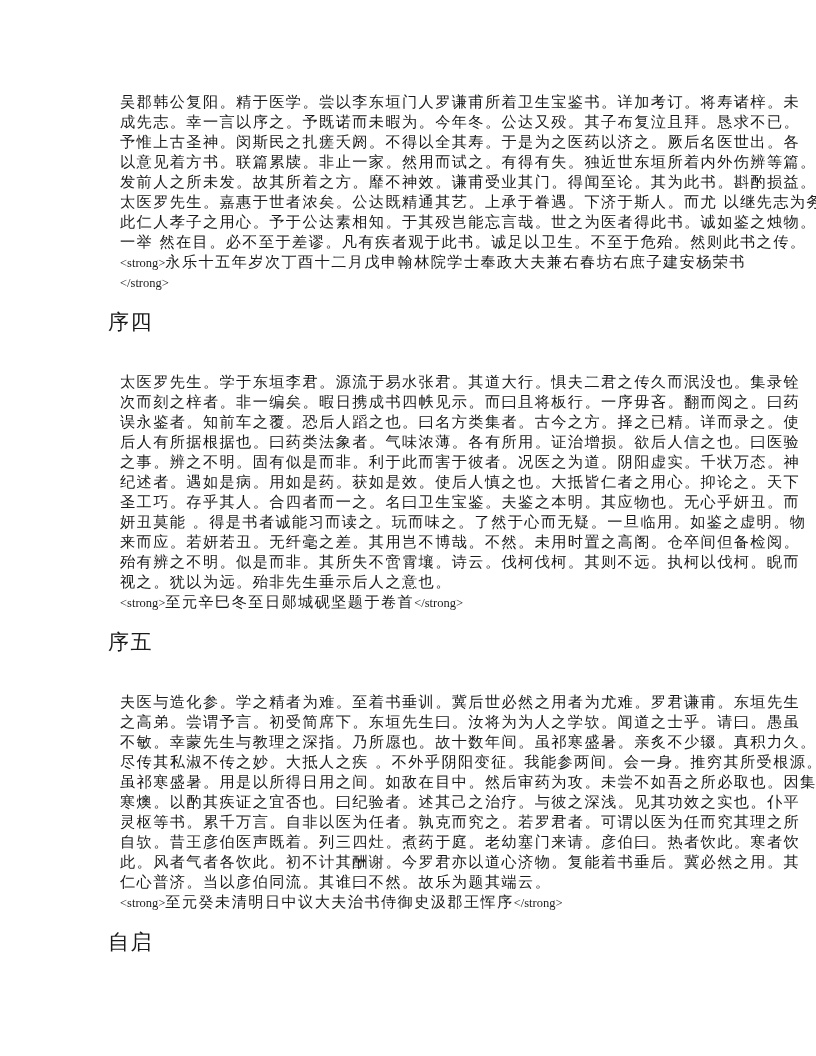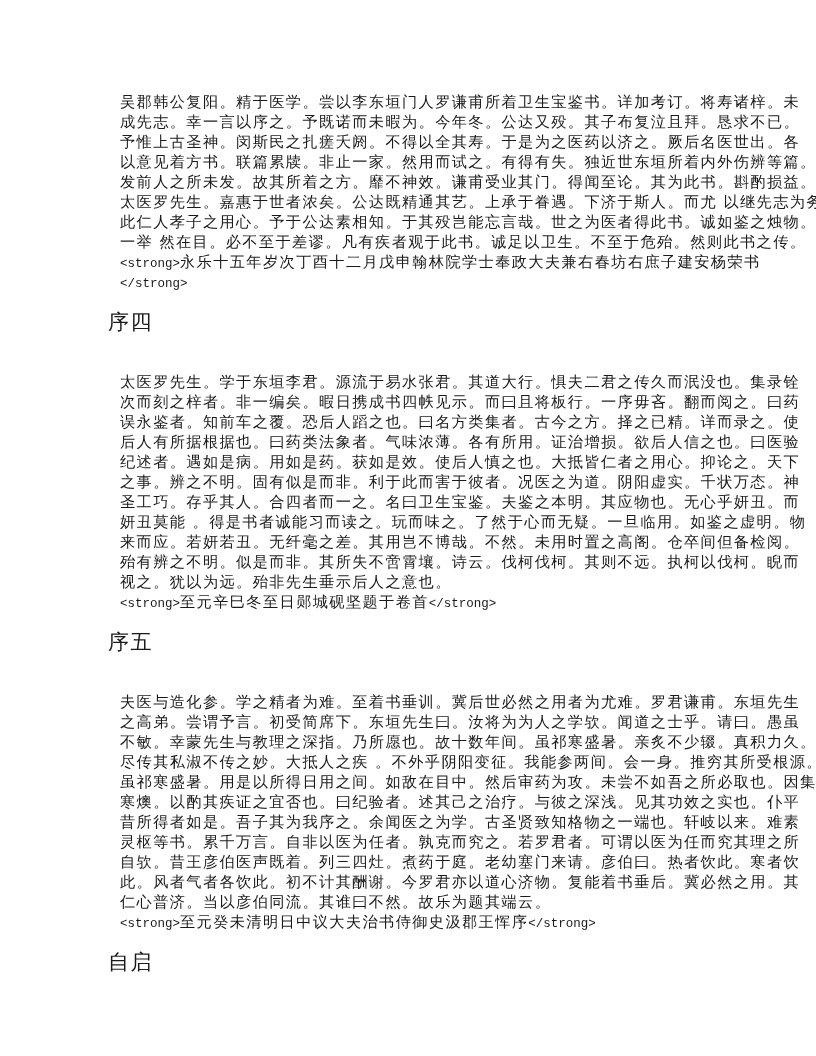--- a/index.html
+++ b/index.html
@@ -23,21 +23,21 @@
     }
     .line {
       font-size: 15.2px;
       line-height: 20px;
       height: 20px;
       white-space: nowrap;
       letter-spacing: 1.4px;
       margin-left: 12px;
     }
     .mono {
-      font-family: Liberation Mono, monospace;
+      font-family: Liberation Serif, serif;
       font-size: 12.5px;
       letter-spacing: 0;
     }
     .blank { height: 20px; }
     .heading {
       font-size: 21px;
       line-height: 20px;
       height: 20px;
       letter-spacing: 1.4px;
     }
@@ -63,43 +63,42 @@
   <div class="blank"></div>
 
   <div class="heading">序四</div>
   <div class="blank"></div>
   <div class="blank"></div>
   <div>
     <div class="line">太医罗先生。学于东垣李君。源流于易水张君。其道大行。惧夫二君之传久而泯没也。集录铨</div>
     <div class="line">次而刻之梓者。非一编矣。暇日携成书四帙见示。而曰且将板行。一序毋吝。翻而阅之。曰药</div>
     <div class="line">误永鉴者。知前车之覆。恐后人蹈之也。曰名方类集者。古今之方。择之已精。详而录之。使</div>
     <div class="line">后人有所据根据也。曰药类法象者。气味浓薄。各有所用。证治增损。欲后人信之也。曰医验</div>
+    <div class="line">之事。辨之不明。固有似是而非。利于此而害于彼者。况医之为道。阴阳虚实。千状万态。神</div>
     <div class="line">纪述者。遇如是病。用如是药。获如是效。使后人慎之也。大抵皆仁者之用心。抑论之。天下</div>
-    <div class="line">之事。辨之不明。固有似是而非。利于此而害于彼者。况医之为道。阴阳虚实。千状万态。神</div>
     <div class="line">圣工巧。存乎其人。合四者而一之。名曰卫生宝鉴。夫鉴之本明。其应物也。无心乎妍丑。而</div>
     <div class="line">妍丑莫能 。得是书者诚能习而读之。玩而味之。了然于心而无疑。一旦临用。如鉴之虚明。物</div>
     <div class="line">来而应。若妍若丑。无纤毫之差。其用岂不博哉。不然。未用时置之高阁。仓卒间但备检阅。</div>
     <div class="line">殆有辨之不明。似是而非。其所失不啻霄壤。诗云。伐柯伐柯。其则不远。执柯以伐柯。睨而</div>
     <div class="line">视之。犹以为远。殆非先生垂示后人之意也。</div>
     <div class="line"><span class="mono">&lt;strong&gt;</span><span>至元辛巳冬至日郧城砚坚题于卷首</span><span class="mono">&lt;/strong&gt;</span></div>
   </div>
 
   <div class="blank"></div>
 
   <div class="heading">序五</div>
   <div class="blank"></div>
   <div class="blank"></div>
   <div>
     <div class="line">夫医与造化参。学之精者为难。至着书垂训。冀后世必然之用者为尤难。罗君谦甫。东垣先生</div>
     <div class="line">之高弟。尝谓予言。初受简席下。东垣先生曰。汝将为为人之学欤。闻道之士乎。请曰。愚虽</div>
     <div class="line">不敏。幸蒙先生与教理之深指。乃所愿也。故十数年间。虽祁寒盛暑。亲炙不少辍。真积力久。</div>
     <div class="line">尽传其私淑不传之妙。大抵人之疾 。不外乎阴阳变征。我能参两间。会一身。推穷其所受根源。</div>
     <div class="line">虽祁寒盛暑。用是以所得日用之间。如敌在目中。然后审药为攻。未尝不如吾之所必取也。因集</div>
     <div class="line">寒燠。以酌其疾证之宜否也。曰纪验者。述其己之治疗。与彼之深浅。见其功效之实也。仆平</div>
-    <div class="line">昔所得者如是。吾子其为我序之。余闻医之为学。古圣贤致知格物之一端也。轩岐以来。难素</div>
     <div class="line">灵枢等书。累千万言。自非以医为任者。孰克而究之。若罗君者。可谓以医为任而究其理之所</div>
     <div class="line">自欤。昔王彦伯医声既着。列三四灶。煮药于庭。老幼塞门来请。彦伯曰。热者饮此。寒者饮</div>
     <div class="line">此。风者气者各饮此。初不计其酬谢。今罗君亦以道心济物。复能着书垂后。冀必然之用。其</div>
     <div class="line">仁心普济。当以彦伯同流。其谁曰不然。故乐为题其端云。</div>
     <div class="line"><span class="mono">&lt;strong&gt;</span><span>至元癸未清明日中议大夫治书侍御史汲郡王恽序</span><span class="mono">&lt;/strong&gt;</span></div>
   </div>
 
   <div class="blank"></div>
 
   <div class="heading">自启</div>

